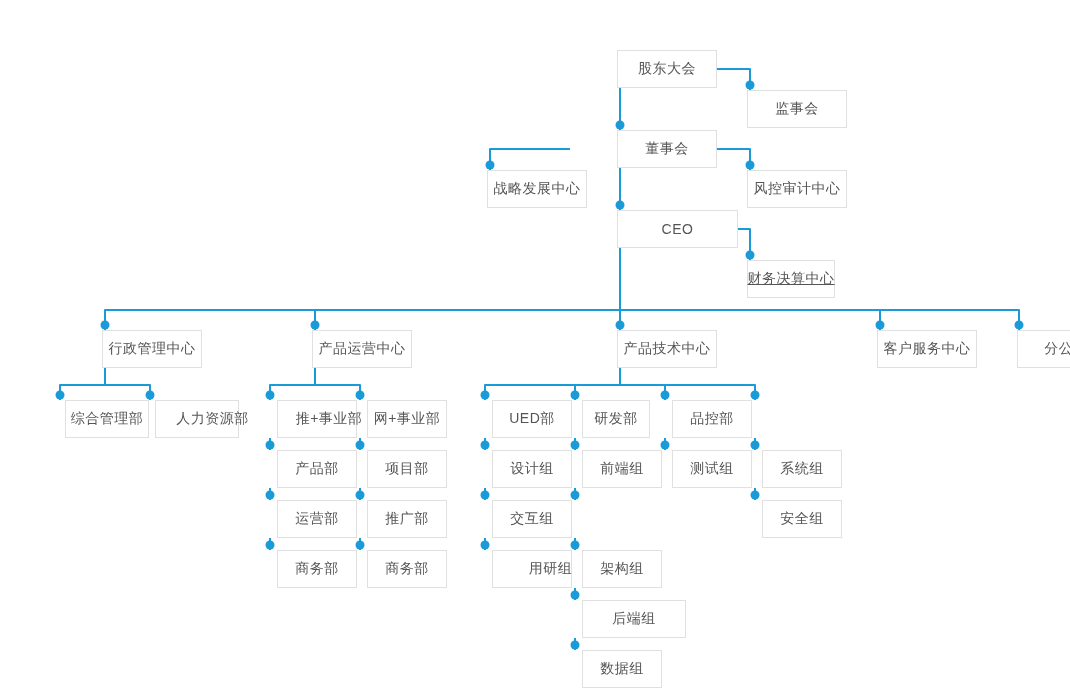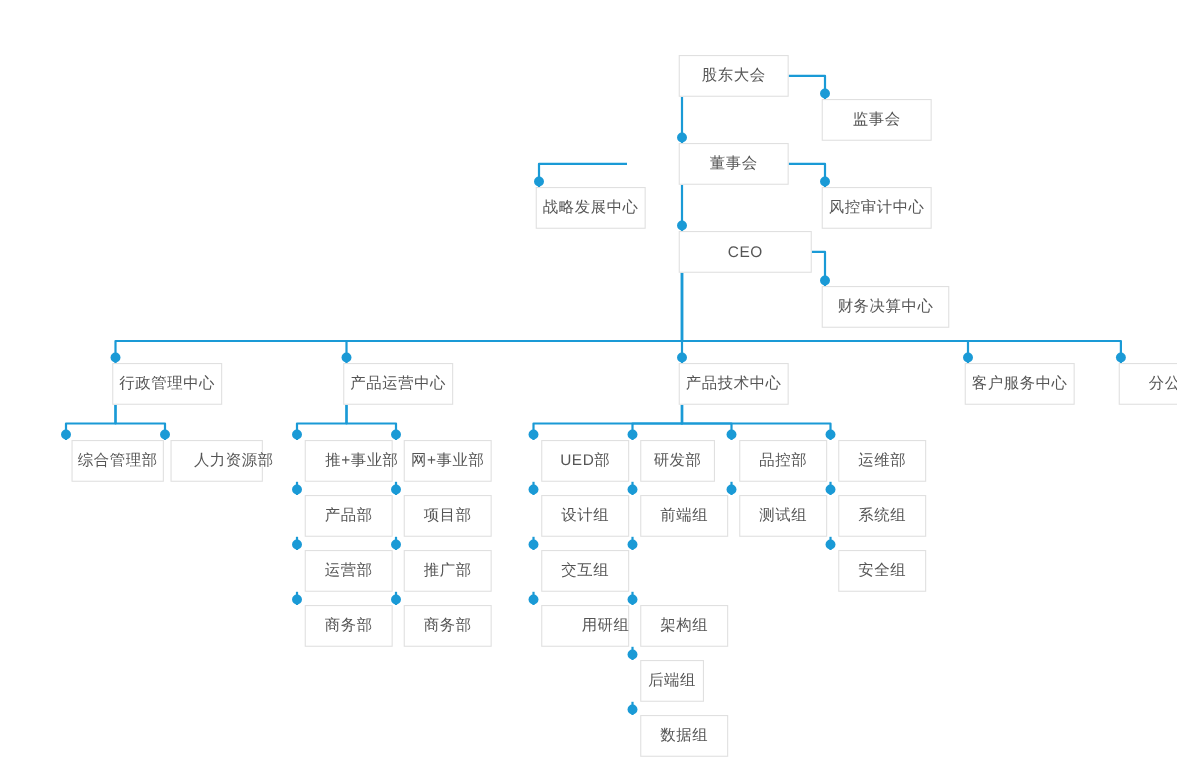--- a/index.html
+++ b/index.html
@@ -122,44 +122,43 @@
       <polyline points="755,488 755,500" fill="none" stroke="#1a9ad6" stroke-width="2" stroke-linejoin="round"></polyline>
       <circle cx="755" cy="495" r="4.5" fill="#1a9ad6"></circle>
     </svg>
   <div class="node-layer">
       <div class="node" style="left: 570px; top: 50px; width: 100px; height: 38px;">股东大会</div>
       <div class="node" style="left: 700px; top: 90px; width: 100px; height: 38px;">监事会</div>
       <div class="node" style="left: 440px; top: 170px; width: 100px; height: 38px;">战略发展中心</div>
       <div class="node" style="left: 570px; top: 130px; width: 100px; height: 38px;">董事会</div>
       <div class="node" style="left: 700px; top: 170px; width: 100px; height: 38px;">风控审计中心</div>
       <div class="node" style="left: 570px; top: 210px; width: 121px; height: 38px;">CEO</div>
-      <div class="node" style="left: 700px; top: 260px; width: 116px; height: 38px;">财务决算中心</div>
+      <div class="node" style="left: 700px; top: 260px; width: 88px; height: 38px; text-decoration: underline;">财务决算中心</div>
       <div class="node" style="left: 55px; top: 330px; width: 100px; height: 38px;">行政管理中心</div>
       <div class="node" style="left: 265px; top: 330px; width: 100px; height: 38px;">产品运营中心</div>
       <div class="node" style="left: 570px; top: 330px; width: 100px; height: 38px;">产品技术中心</div>
       <div class="node" style="left: 830px; top: 330px; width: 100px; height: 38px;">客户服务中心</div>
       <div class="node" style="left: 970px; top: 330px; width: 98px; height: 38px;">分公司</div>
       <div class="node" style="left: 18px; top: 400px; width: 84px; height: 38px;">综合管理部</div>
       <div class="node" style="left: 108px; top: 400px; width: 84px; height: 38px; padding-left: 31px;">人力资源部</div>
       <div class="node" style="left: 230px; top: 400px; width: 80px; height: 38px; padding-left: 24px;">推+事业部</div>
       <div class="node" style="left: 320px; top: 400px; width: 80px; height: 38px;">网+事业部</div>
       <div class="node" style="left: 445px; top: 400px; width: 80px; height: 38px;">UED部</div>
       <div class="node" style="left: 535px; top: 400px; width: 68px; height: 38px;">研发部</div>
       <div class="node" style="left: 625px; top: 400px; width: 80px; height: 38px;">品控部</div>
-      <div class="node" style="left: 715px; top: 400px; width: 80px; height: 38px;">运维部</div>
       <div class="node" style="left: 230px; top: 450px; width: 80px; height: 38px;">产品部</div>
       <div class="node" style="left: 320px; top: 450px; width: 80px; height: 38px;">项目部</div>
       <div class="node" style="left: 445px; top: 450px; width: 80px; height: 38px;">设计组</div>
       <div class="node" style="left: 535px; top: 450px; width: 80px; height: 38px;">前端组</div>
       <div class="node" style="left: 625px; top: 450px; width: 80px; height: 38px;">测试组</div>
       <div class="node" style="left: 715px; top: 450px; width: 80px; height: 38px;">系统组</div>
       <div class="node" style="left: 230px; top: 500px; width: 80px; height: 38px;">运营部</div>
       <div class="node" style="left: 320px; top: 500px; width: 80px; height: 38px;">推广部</div>
       <div class="node" style="left: 445px; top: 500px; width: 80px; height: 38px;">交互组</div>
       <div class="node" style="left: 715px; top: 500px; width: 80px; height: 38px;">安全组</div>
       <div class="node" style="left: 230px; top: 550px; width: 80px; height: 38px;">商务部</div>
       <div class="node" style="left: 320px; top: 550px; width: 80px; height: 38px;">商务部</div>
       <div class="node" style="left: 445px; top: 550px; width: 80px; height: 38px; padding-left: 37px;">用研组</div>
       <div class="node" style="left: 535px; top: 550px; width: 80px; height: 38px;">架构组</div>
-      <div class="node" style="left: 535px; top: 600px; width: 58px; height: 38px;">后端组</div>
+      <div class="node" style="left: 535px; top: 600px; width: 104px; height: 38px;">后端组</div>
       <div class="node" style="left: 535px; top: 650px; width: 80px; height: 38px;">数据组</div>
     </div>
 </div>
 
 </body></html>

